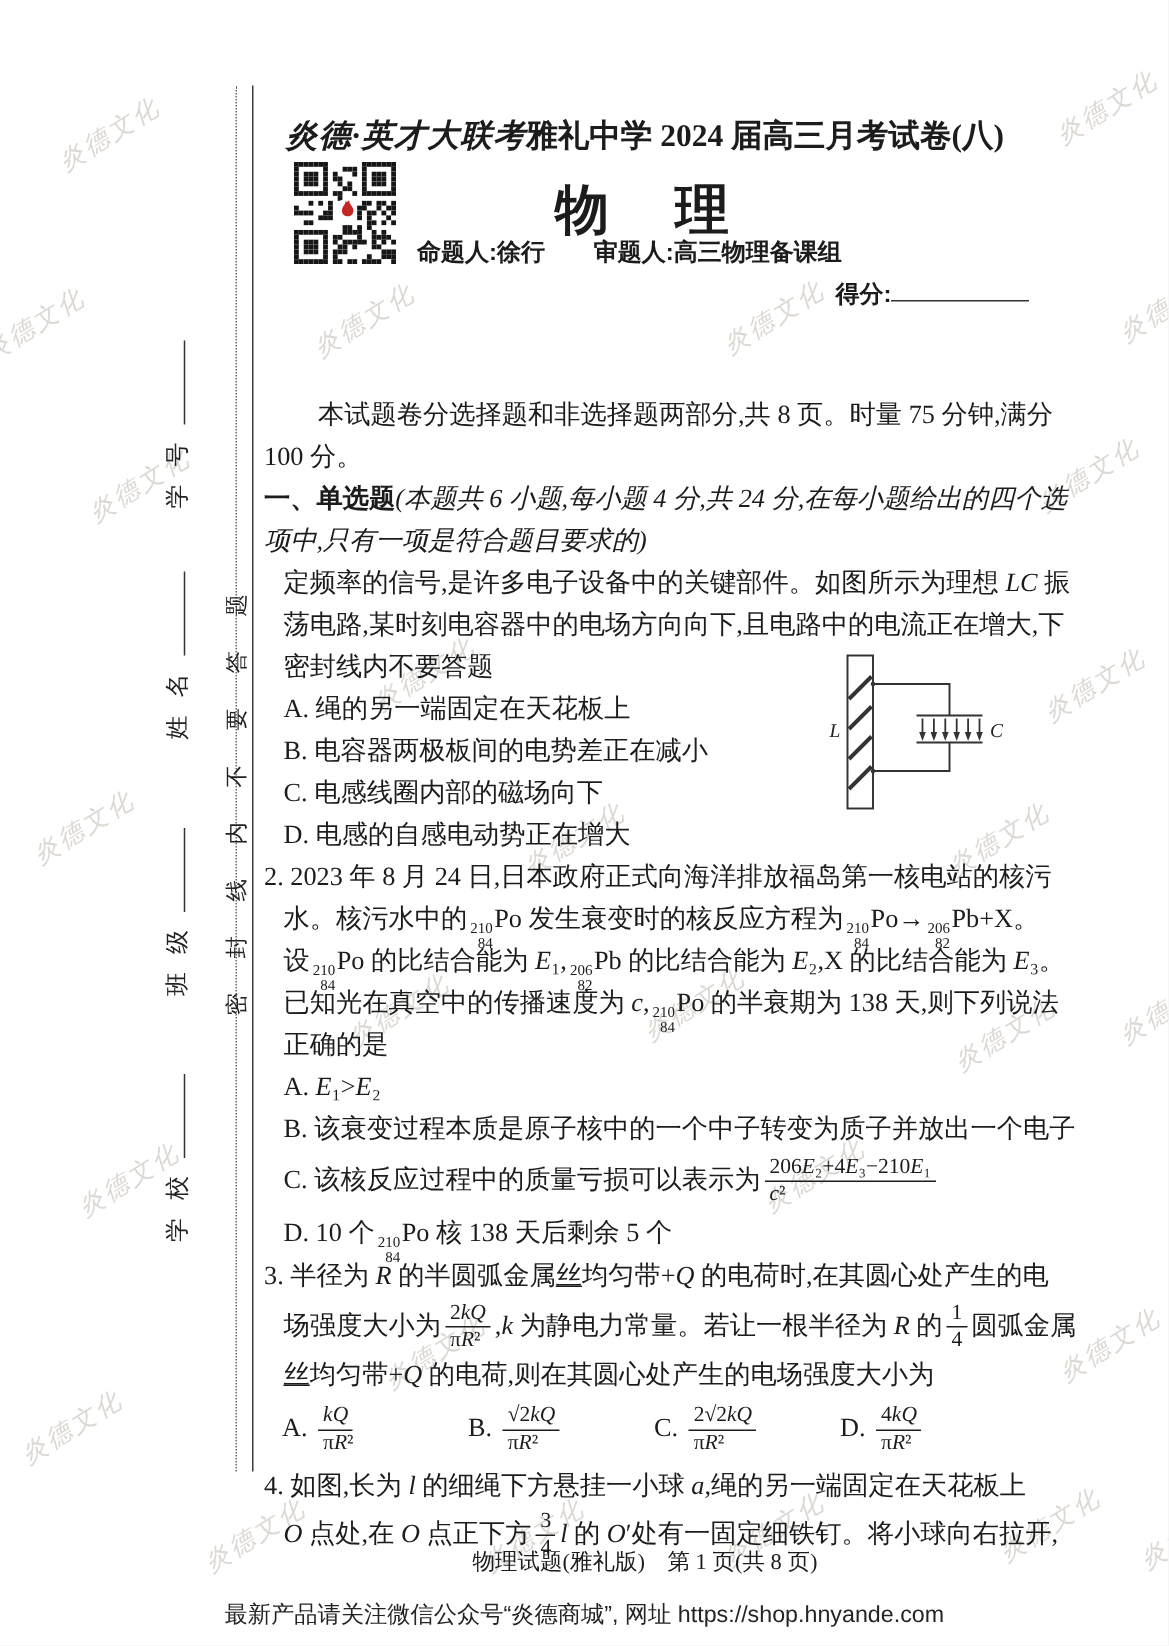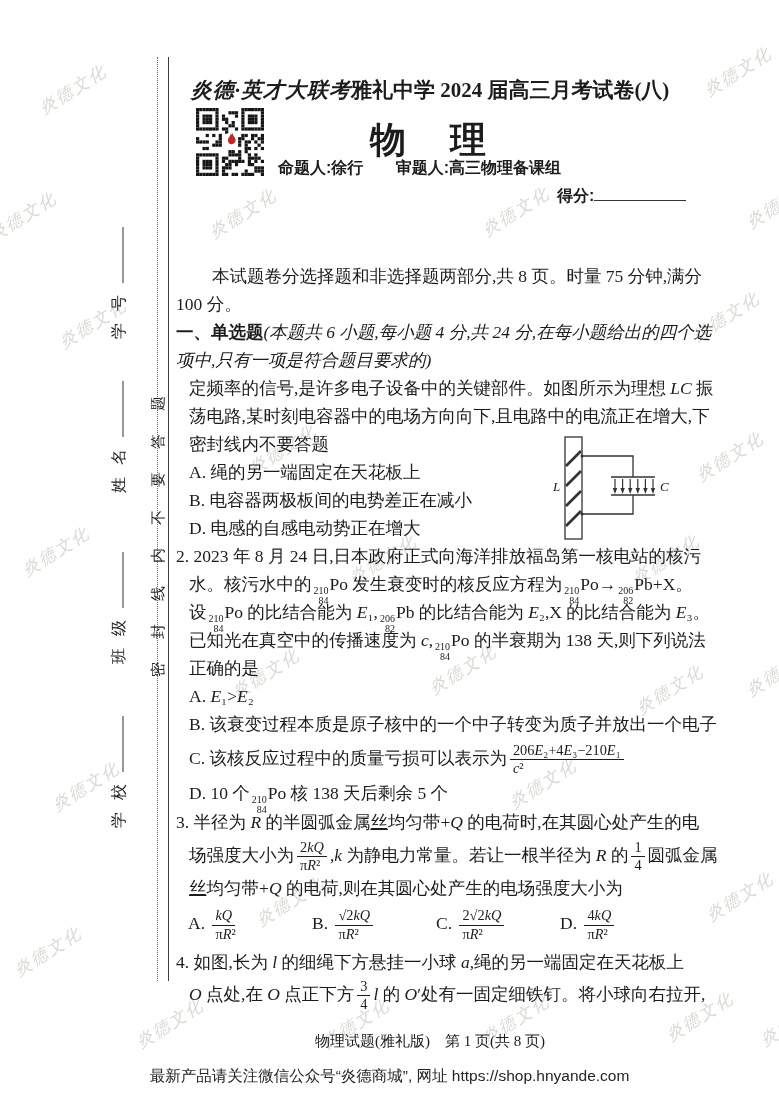--- a/index.html
+++ b/index.html
@@ -369,20 +369,21 @@
     <div class="ln">100 分。</div>
 
     <div class="ln"><span class="sec-bold">一、单选题</span><span class="kai">(本题共 6 小题,每小题 4 分,共 24 分,在每小题给出的四个选</span></div>
     <div class="ln kai">项中,只有一项是符合题目要求的)</div>
 
     <div class="ln cont">定频率的信号,是许多电子设备中的关键部件。如图所示为理想 <i>LC</i> 振</div>
     <div class="ln cont">荡电路,某时刻电容器中的电场方向向下,且电路中的电流正在增大,下</div>
     <div class="ln cont">密封线内不要答题</div>
     <div class="ln opt"><span>A.</span> <span>绳的另一端固定在天花板上</span></div>
     <div class="ln opt"><span>B.</span> <span>电容器两极板间的电势差正在减小</span></div>
+    <div class="ln opt"><span>C.</span> <span>电感线圈内部的磁场向下</span></div>
     <div class="ln opt"><span>D.</span> <span>电感的自感电动势正在增大</span></div>
 
     <div class="ln">2. 2023 年 8 月 24 日,日本政府正式向海洋排放福岛第一核电站的核污</div>
     <div class="ln cont">水。核污水中的<span class="nuc">
           <span>210</span>
           <span>84</span>
         </span>Po 发生衰变时的核反应方程为<span class="nuc">
           <span>210</span>
           <span>84</span>
         </span>Po→<span class="nuc">

